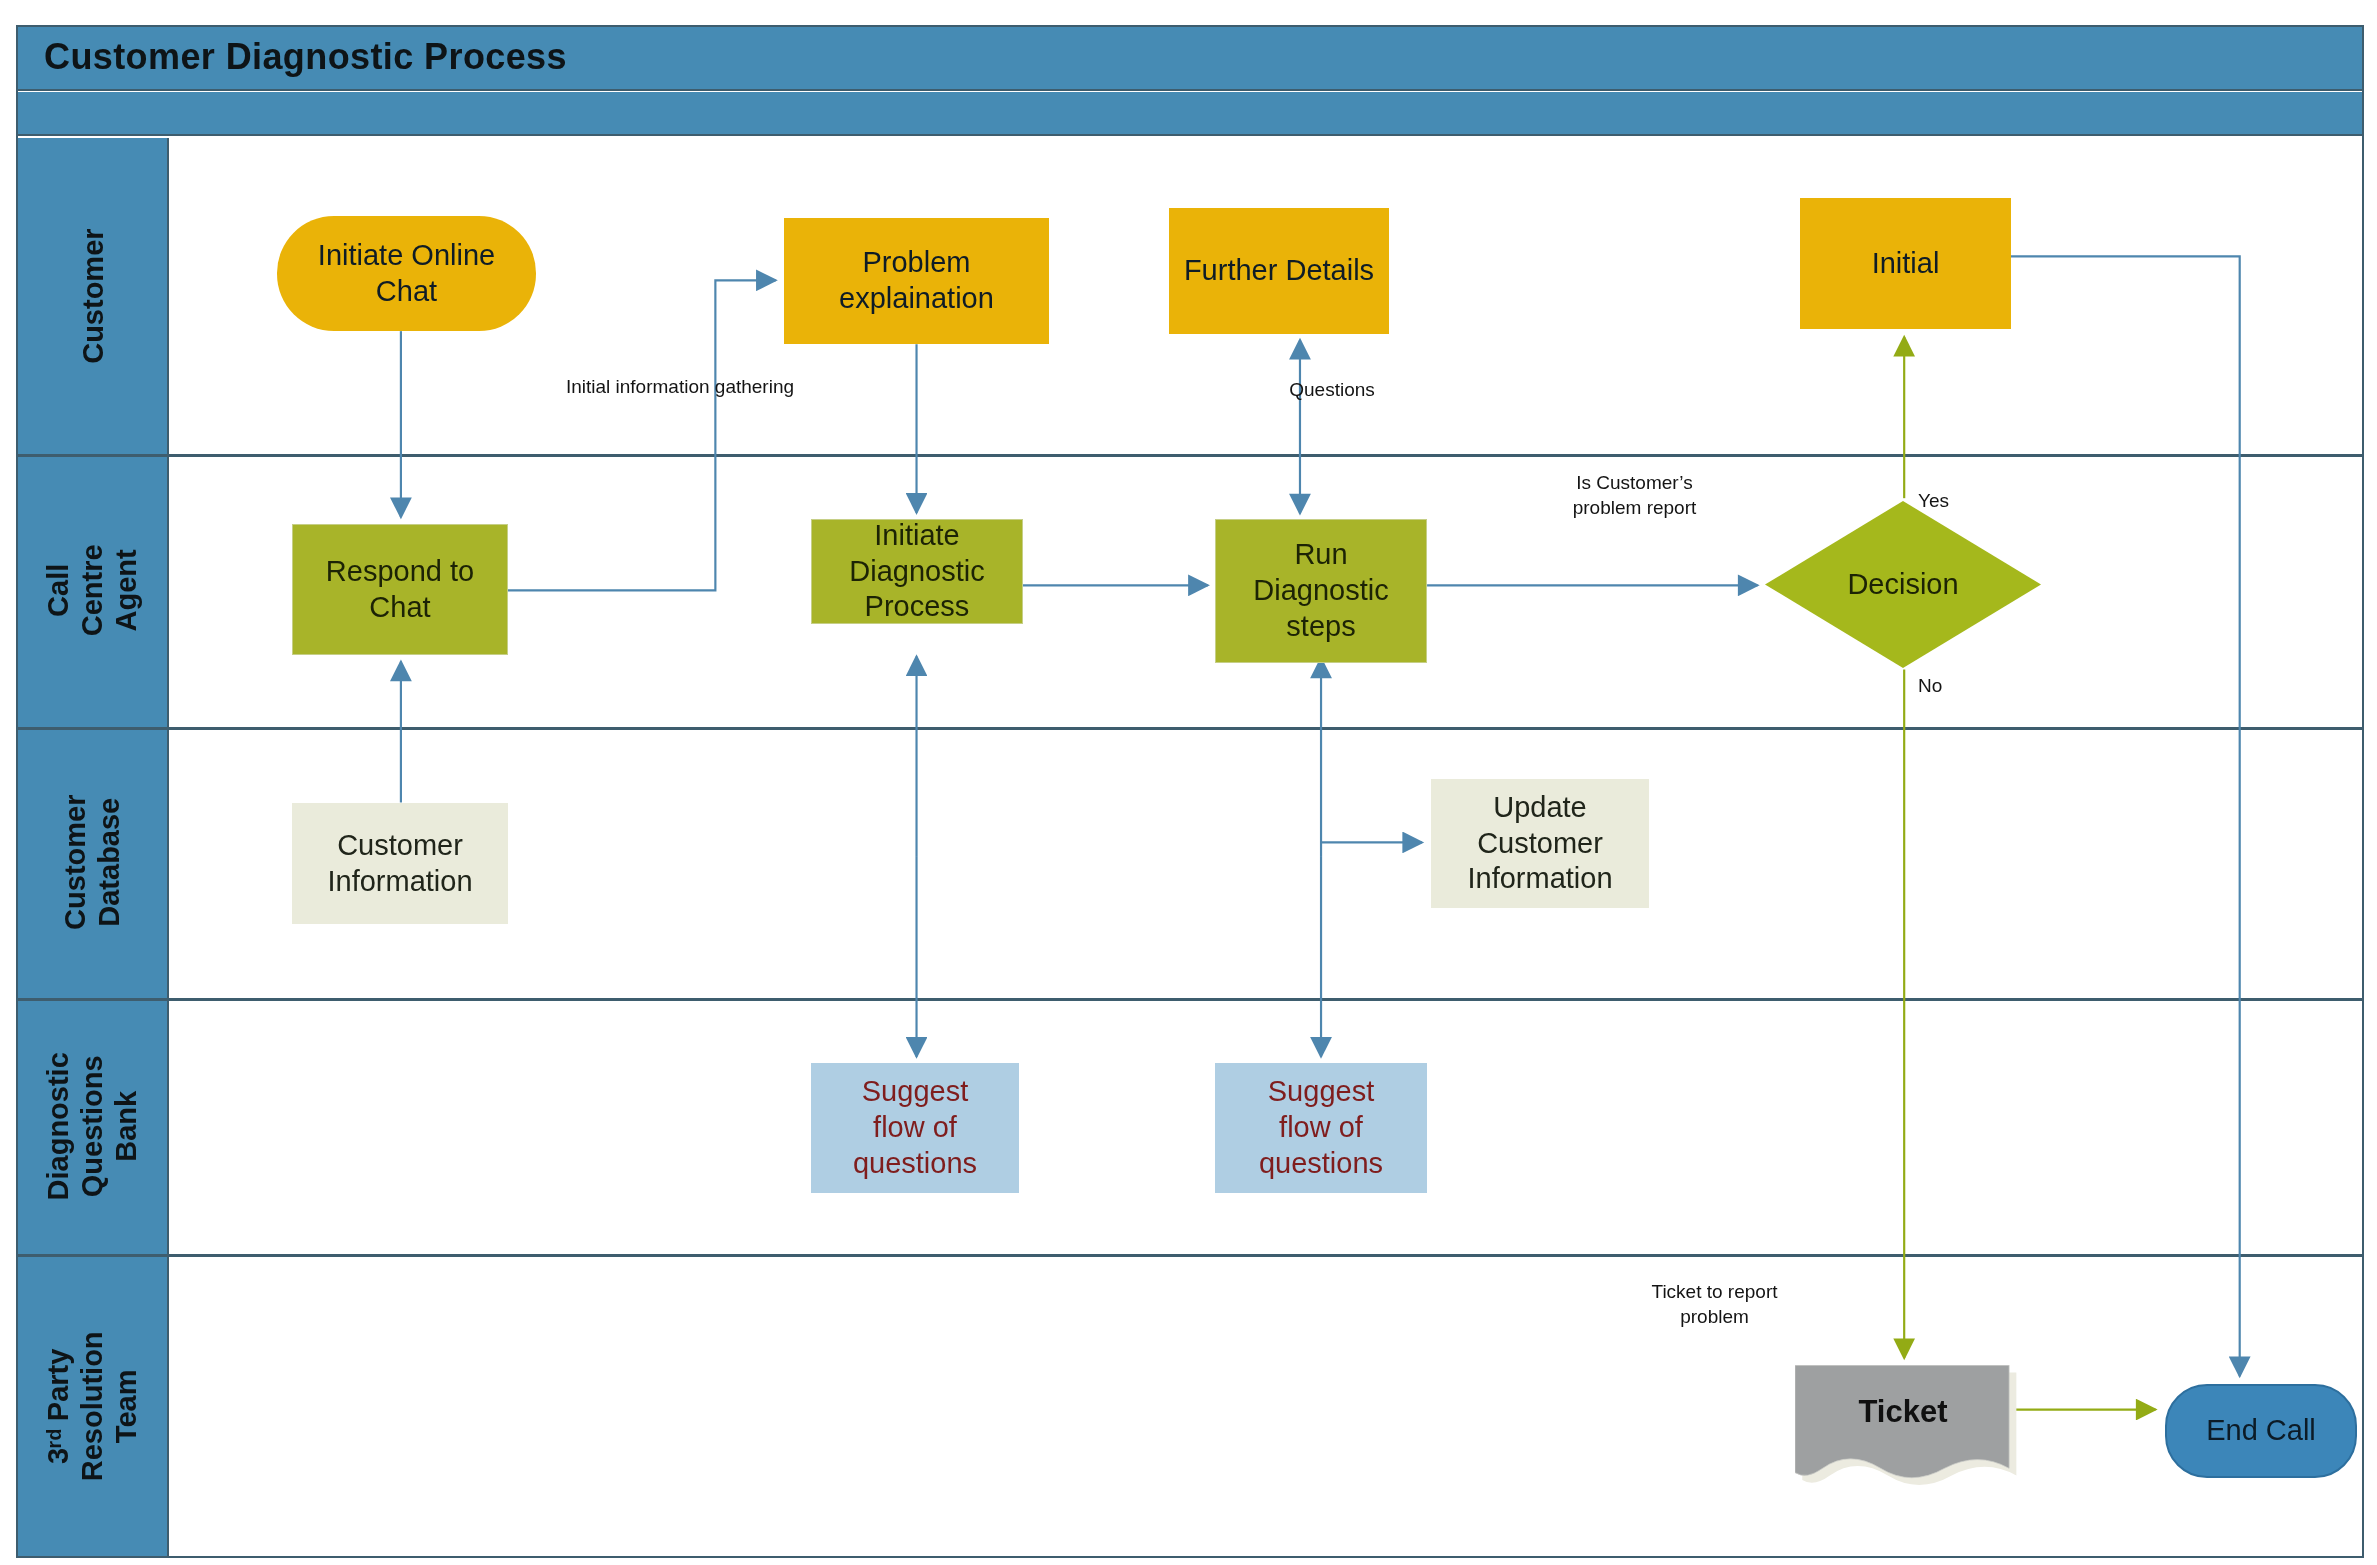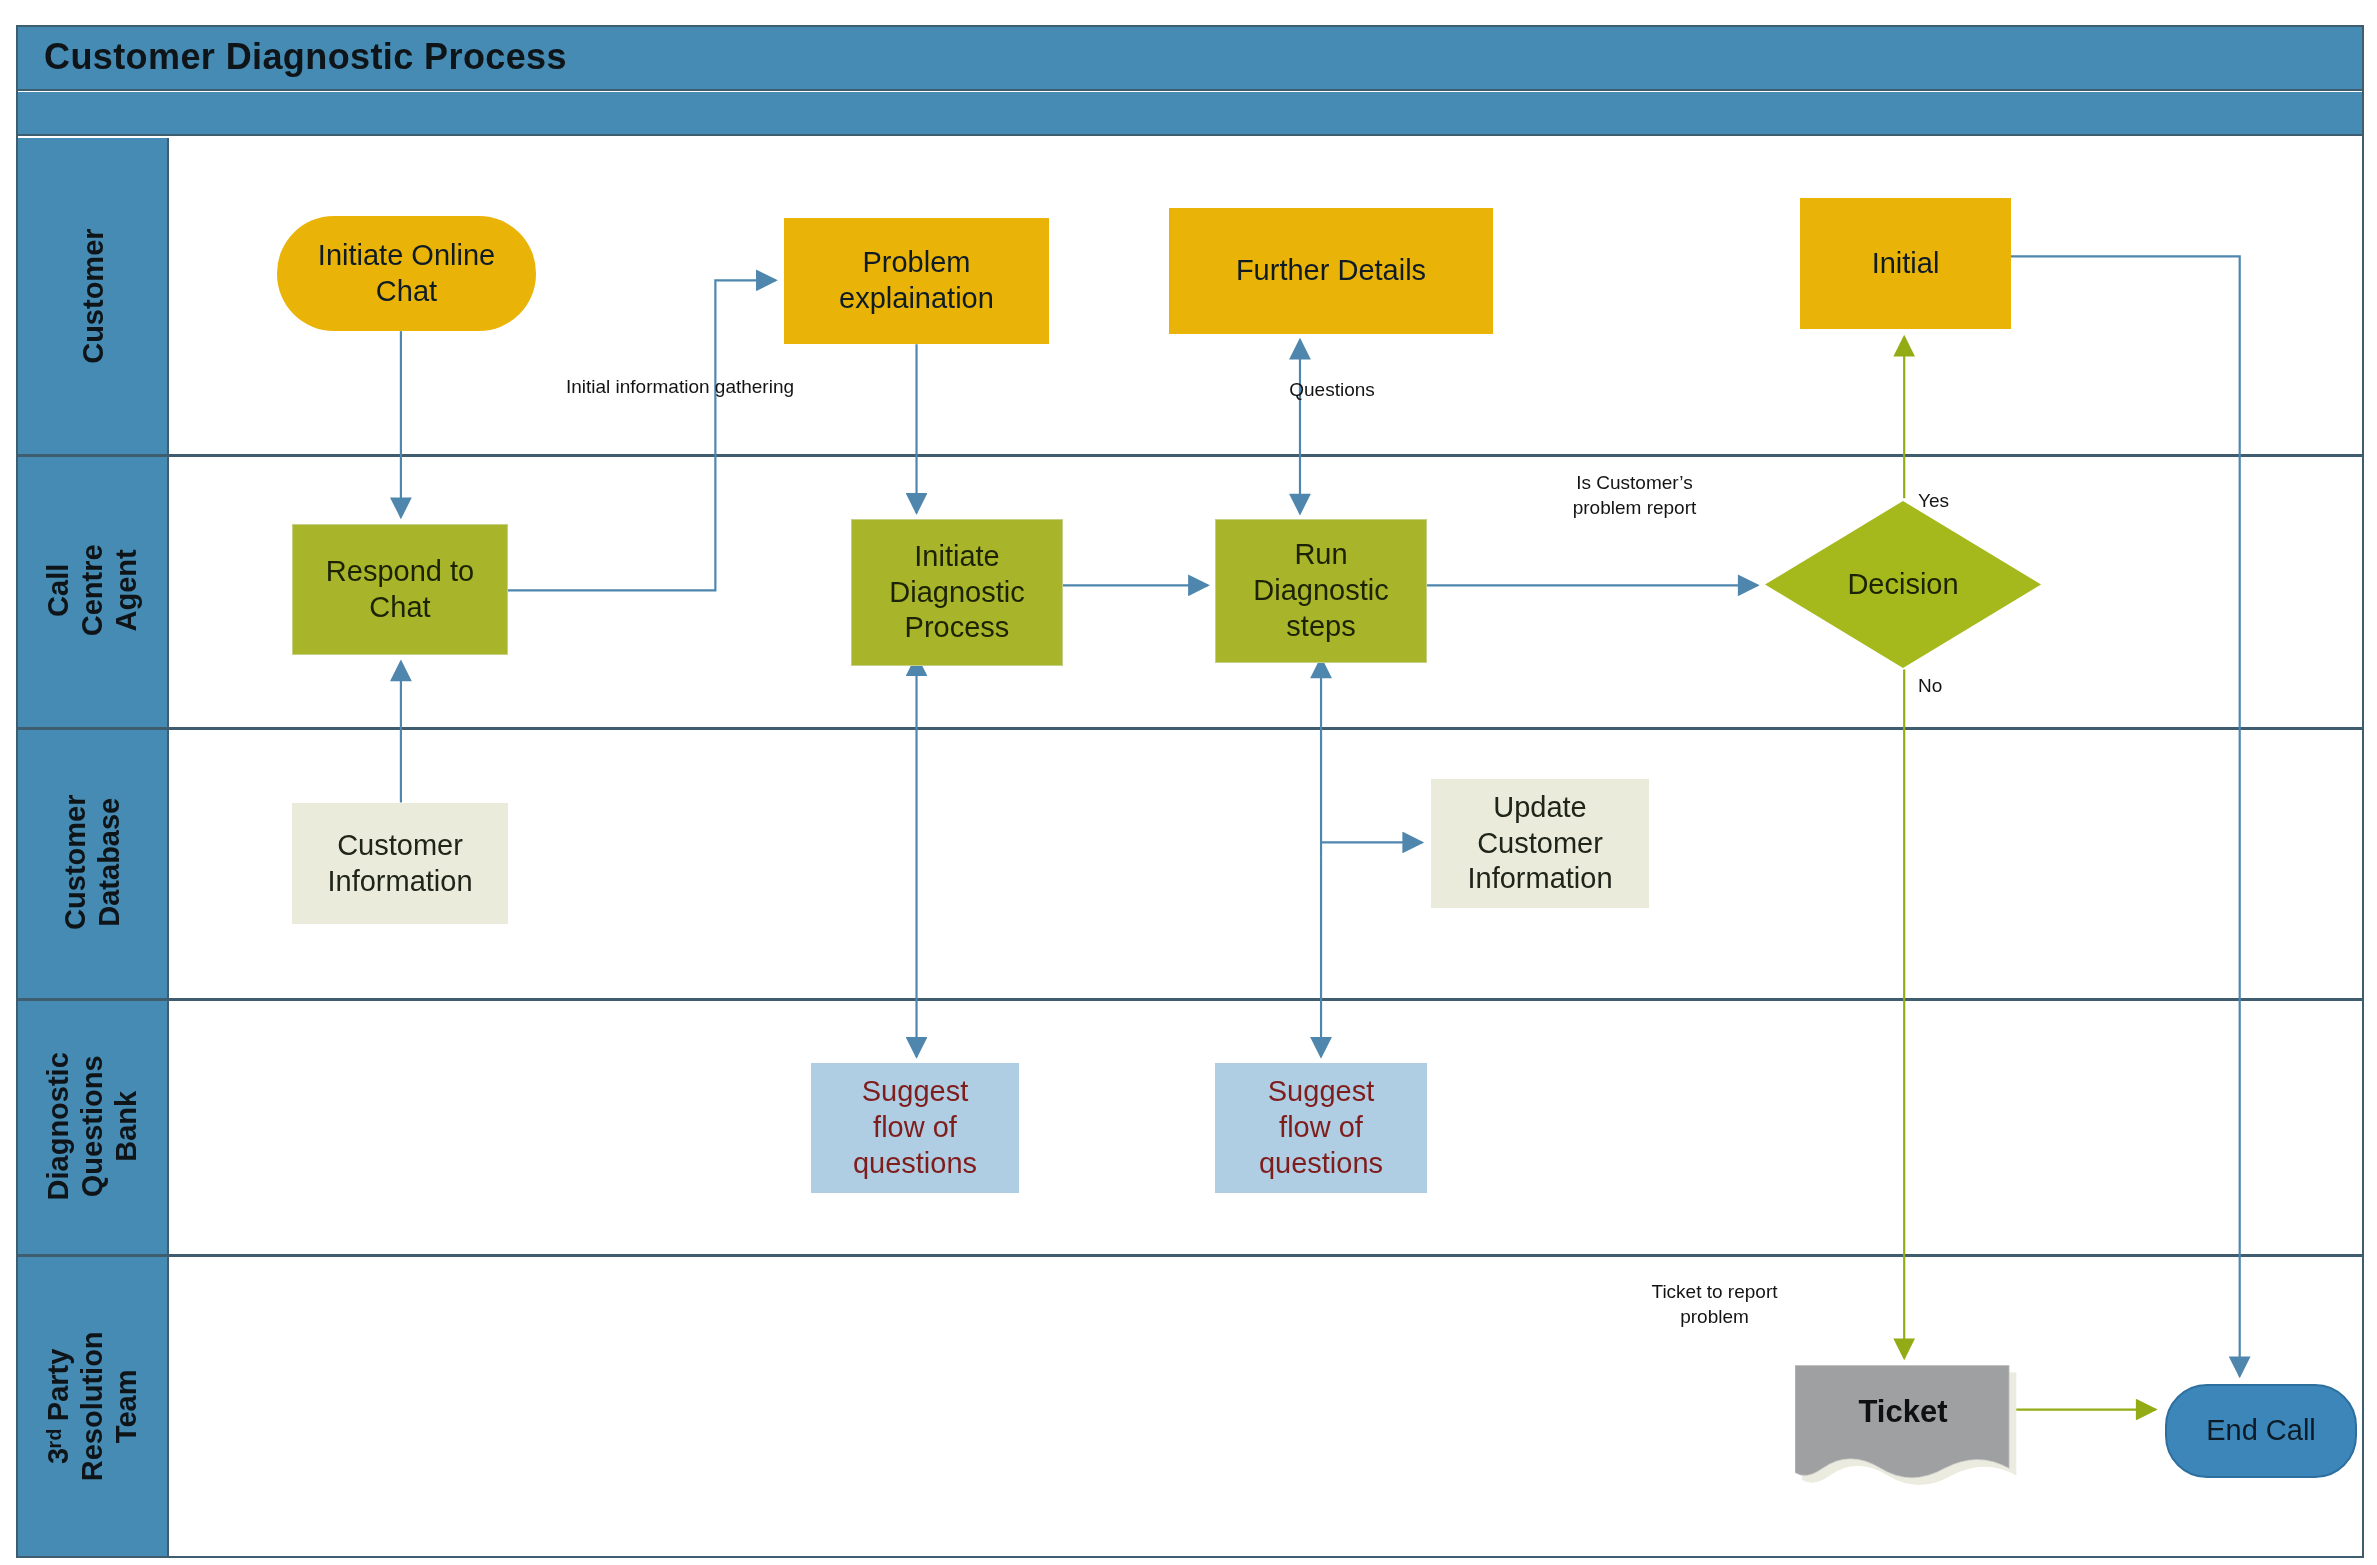--- a/index.html
+++ b/index.html
@@ -111,28 +111,28 @@
       <path d="M2768,1941 L2968,1941" marker-end="url(#ag)"></path>
     </g>
   </svg>
 
   <div class="shape blue stadium" style="left:277px;top:216px;width:259px;height:115px;">Initiate Online
 Chat</div>
 
   <div class="shape blue" style="left:784px;top:218px;width:265px;height:126px;">Problem
 explaination</div>
 
-  <div class="shape blue" style="left:1169px;top:208px;width:324px;height:126px;">Further Details</div>
+  <div class="shape blue" style="left:1169px;top:208px;width:220px;height:126px;">Further Details</div>
 
   <div class="shape blue" style="left:1800px;top:198px;width:211px;height:131px;">Initial</div>
 
   <div class="shape olive" style="left:292px;top:524px;width:216px;height:131px;">Respond to
 Chat</div>
 
-  <div class="shape olive" style="left:811px;top:519px;width:212px;height:147px;margin-left:40px;">Initiate
+  <div class="shape olive" style="left:811px;top:519px;width:212px;height:105px;">Initiate
 Diagnostic
 Process</div>
 
   <div class="shape olive" style="left:1215px;top:519px;width:212px;height:144px;">Run
 Diagnostic
 steps</div>
 
   <div class="shape" id="decision" style="left:1765px;top:501px;width:276px;height:167px;">Decision</div>
 
   <div class="shape beige" style="left:292px;top:803px;width:216px;height:121px;">Customer

